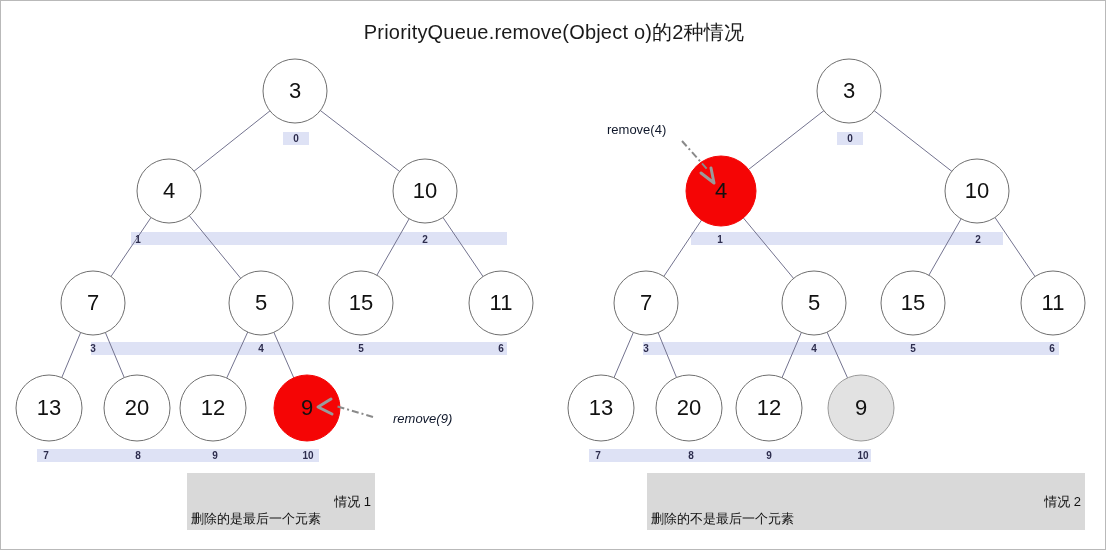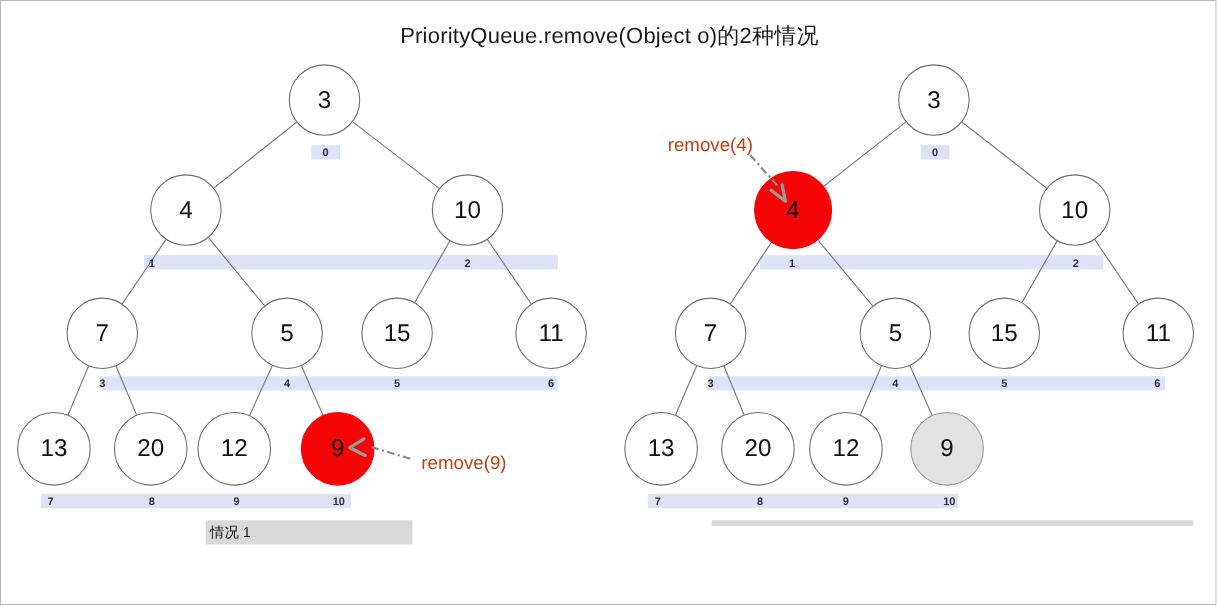--- a/index.html
+++ b/index.html
@@ -81,36 +81,37 @@
   }
   .callout-arrow {
     fill: none;
     stroke: #9a9a9a;
     stroke-width: 3;
     stroke-linecap: round;
     stroke-linejoin: round;
   }
   .callout-text {
     position: absolute;
-    color: #c2410c;
-    font-size: 17px;
+    color: #0f172a;
+    font-size: 13px;
     white-space: nowrap;
   }
   .caption-box {
     position: absolute;
     background: #d9d9d9;
     color: #111111;
     font-size: 13px;
     line-height: 17px;
     padding: 2px 4px 3px 4px;
     box-sizing: border-box;
   }
   .caption-title {
-    text-align: left;
+    text-align: right;
     display: block;
+    margin-top: 18px;
   }
   .caption-line {
     display: block;
     text-align: left;
   }
 </style>
 </head>
 <body>
 
 <div id="stage">
@@ -218,24 +219,27 @@
           <text x="690" y="455" class="index-label">8</text>
           <text x="768" y="455" class="index-label">9</text>
           <text x="862" y="455" class="index-label">10</text>
           <line x1="681" y1="140" x2="706" y2="168" class="callout-line"></line>
           <path d="M 700 172 L 713 182 L 710 167" class="callout-arrow"></path>
         </g>
       </g>
   </svg>
 
   <div id="callouts">
-      <div class="callout-text" style="left: 382px; top: 410px;">remove(9)</div>
+      <div class="callout-text" style="left: 392px; top: 410px; font-style: italic;">remove(9)</div>
       <div class="callout-text" style="left: 606px; top: 121px;">remove(4)</div>
     </div>
   <div id="captions">
       <div class="caption-box" style="left: 186px; top: 472px; width: 188px;">
         <span class="caption-title">情况 1</span>
+        <span class="caption-line">删除的是最后一个元素</span>
       </div>
       <div class="caption-box" style="left: 646px; top: 472px; width: 438px;">
+        <span class="caption-title">情况 2</span>
+        <span class="caption-line">删除的不是最后一个元素</span>
       </div>
     </div>
 
 </div>
 
 </body></html>

